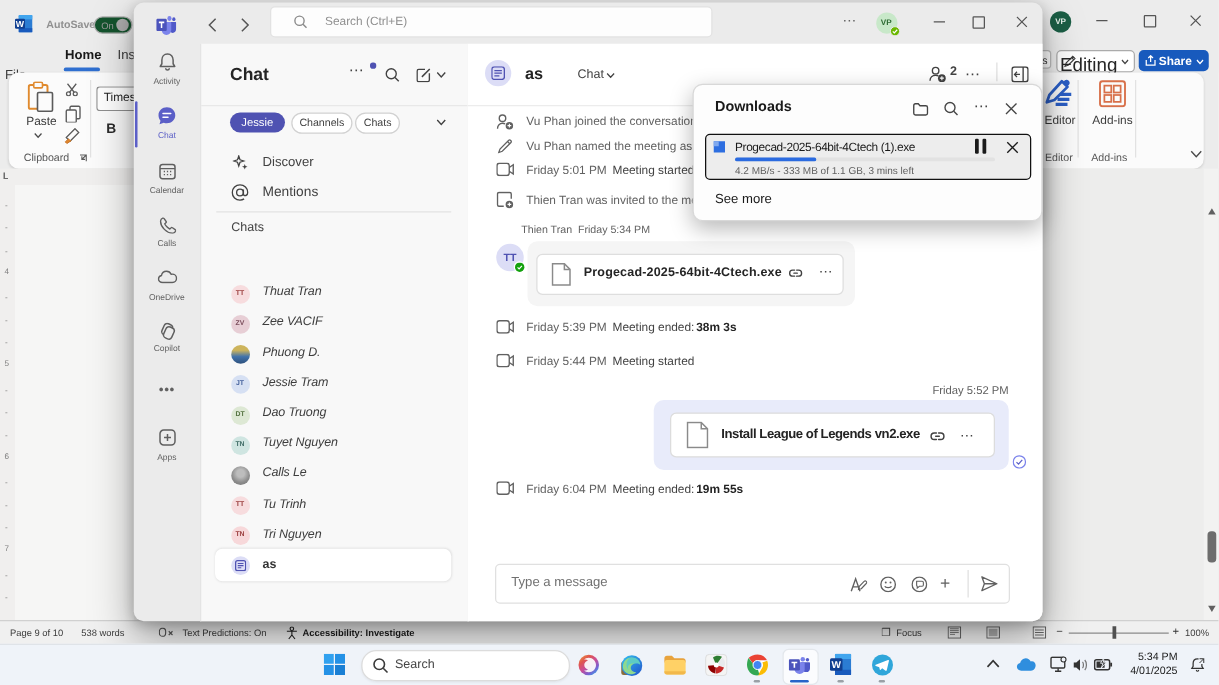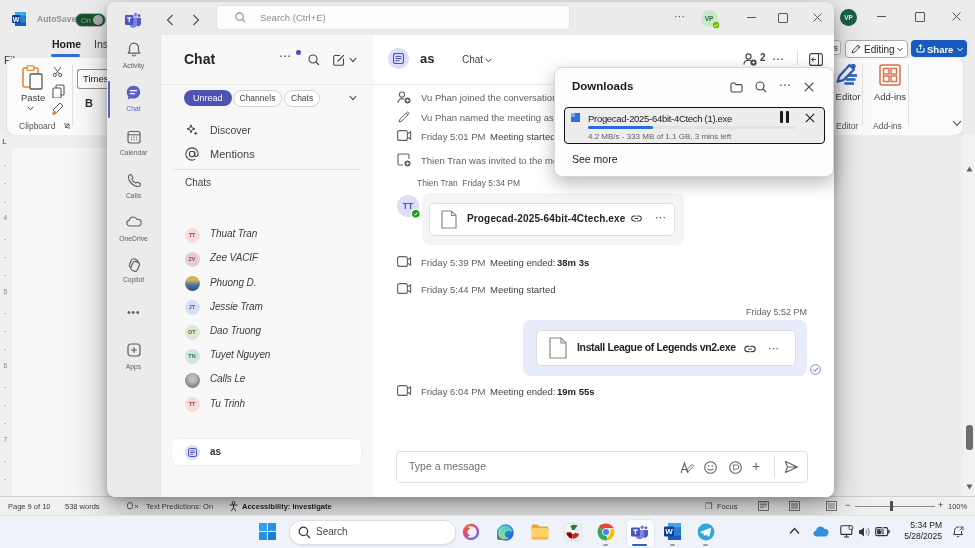--- a/index.html
+++ b/index.html
@@ -68,21 +68,21 @@
     <div class="wtab" style="left:52px;color:#191919;font-weight:bold;">Home</div>
     <div class="abs" style="left:51px;top:24px;width:29px;height:2.5px;background:#2f6fd0;border-radius:2px;"></div>
     <div class="wtab" style="left:94px;">Ins</div>
 
     <div class="abs" style="left:826px;top:10px;width:15px;height:15px;background:#fff;border:1px solid #bdbdbd;border-radius:3px;font-size:8.5px;color:#333;text-align:right;line-height:14px;padding-right:2px;box-sizing:border-box;">s</div>
 
     <div class="abs" style="left:845px;top:10px;width:61px;height:16px;background:#fff;border:1px solid #ababab;border-radius:4px;">
       <svg class="abs" style="left:5px;top:3px" width="10" height="10" viewBox="0 0 10 10">
             <path d="M1 9 L2 6.2 L7.2 1 L9 2.8 L3.8 8 Z M6.2 2 L8 3.8" stroke="#3b3b3b" stroke-width="0.9" fill="none"></path>
           </svg>
-      <div class="abs" style="left:18px;top:3px;font-size:10px;color:#262626;">Editing</div>
+      <div class="abs" style="left:2px;top:3px;font-size:15px;color:#262626;">Editing</div>
       <svg class="abs" style="left:51px;top:6px" width="6" height="5" viewBox="0 0 6 5">
             <path d="M0.5 1 L3 3.8 L5.5 1" stroke="#444" stroke-width="1" fill="none"></path>
           </svg>
     </div>
 
     <div class="abs" style="left:911px;top:10px;width:56px;height:17px;background:#185abd;border-radius:4px;">
       <svg class="abs" style="left:5px;top:4px" width="9" height="9" viewBox="0 0 9 9">
             <path d="M1 4 L1 8 L8 8 L8 4 M4.5 5.5 L4.5 0.8 M2.6 2.4 L4.5 0.6 L6.4 2.4" stroke="#fff" stroke-width="1" fill="none"></path>
           </svg>
       <div class="abs" style="left:16px;top:3.5px;font-size:9.5px;color:#fff;font-weight:bold;">Share</div>
@@ -307,21 +307,21 @@
         </svg>
     <svg class="abs" style="left:172px;top:19px" width="12" height="12" viewBox="0 0 12 12">
           <path d="M10.5 4.5 L10.5 10 C10.5 10.8 10 11.3 9.2 11.3 L2 11.3 C1.2 11.3 0.7 10.8 0.7 10 L0.7 2.8 C0.7 2 1.2 1.5 2 1.5 L7 1.5" fill="none" stroke="#424242" stroke-width="1.1"></path>
           <path d="M4.5 7.5 L10.8 1.2" stroke="#424242" stroke-width="1.2"></path>
         </svg>
     <svg class="abs" style="left:188px;top:22px" width="8" height="6" viewBox="0 0 8 6">
           <path d="M0.8 1 L4 4.6 L7.2 1" stroke="#424242" stroke-width="1.1" fill="none"></path>
         </svg>
     <div class="abs" style="left:0;top:49px;width:213px;height:1px;background:#e8e8e8;"></div>
 
-    <div class="abs" style="left:23px;top:55px;height:16px;padding:0 9px;border-radius:9px;background:#4f52b2;color:#fff;font-size:9px;line-height:16px;">Unread</div>
+    <div class="abs" style="left:23px;top:55px;height:16px;padding:0 9px;border-radius:9px;background:#4f52b2;color:#fff;font-size:9px;line-height:16px;">Jessie</div>
     <div class="abs" style="left:72px;top:55px;height:14.5px;padding:0 5.5px;border-radius:9px;background:#fff;border:1px solid #d1d1d1;color:#424242;font-size:8.5px;line-height:14.5px;">Channels</div>
     <div class="abs" style="left:123px;top:55px;height:14.5px;padding:0 6px;border-radius:9px;background:#fff;border:1px solid #d1d1d1;color:#424242;font-size:8.5px;line-height:14.5px;">Chats</div>
     <svg class="abs" style="left:188px;top:60px" width="8" height="6" viewBox="0 0 8 6">
           <path d="M0.8 1 L4 4.6 L7.2 1" stroke="#424242" stroke-width="1.1" fill="none"></path>
         </svg>
 
     <svg class="abs" style="left:25px;top:89px" width="13" height="12" viewBox="0 0 13 12">
           <path d="M5 0.8 L6 3.8 L9 4.8 L6 5.8 L5 8.8 L4 5.8 L1 4.8 L4 3.8 Z" fill="none" stroke="#424242" stroke-width="1"></path>
           <path d="M9.8 7.2 L10.4 8.8 L12 9.4 L10.4 10 L9.8 11.6 L9.2 10 L7.6 9.4 L9.2 8.8 Z" fill="#424242"></path>
         </svg>
@@ -358,20 +358,24 @@
           <div class="cavatar" style="background:#cfe5e1;color:#3e6b65;">TN</div>
           <div class="cname">Tuyet Nguyen</div>
         </div>
     <div class="chatrow" style="top:333.4px;">
           <div class="cavatar" style="background:radial-gradient(circle at 50% 38%,#bdbdbd 25%,#8d8d8d 60%,#6f6f6f);"></div>
           <div class="cname">Calls Le</div>
         </div>
     <div class="chatrow" style="top:357.6px;">
           <div class="cavatar" style="background:#f7dcde;color:#9a3c3c;">TT</div>
           <div class="cname">Tu Trinh</div>
+        </div>
+    <div class="chatrow" style="top:381.8px;">
+          <div class="cavatar" style="background:#f7d8da;color:#9a3c3c;">TN</div>
+          <div class="cname">Tri Nguyen</div>
         </div>
 
     <div class="abs" style="left:11px;top:404px;width:189px;height:26px;background:#fff;border-radius:6px;box-shadow:0 0 2px rgba(0,0,0,.10);"></div>
     <div class="abs" style="left:24px;top:410px;width:15px;height:15px;border-radius:50%;background:#dcddf6;">
       <svg class="abs" style="left:3.2px;top:3.2px" width="9" height="9" viewBox="0 0 9 9">
             <rect x="0.5" y="0.5" width="8" height="8" rx="1.6" fill="none" stroke="#4f52b2" stroke-width="1"></rect>
             <path d="M2.2 2.8 L6.8 2.8 M2.2 4.5 L6.8 4.5 M2.2 6.2 L5 6.2" stroke="#4f52b2" stroke-width="0.9"></path>
           </svg>
     </div>
     <div class="abs" style="left:49px;top:411px;font-size:10px;font-weight:600;color:#333;">as</div>
@@ -652,21 +656,21 @@
         <path d="M1 4 L3 4 L6 1.4 L6 10.6 L3 8 L1 8 Z" fill="#333"></path>
         <path d="M8 3.5 C9 4.5 9 7.5 8 8.5 M9.8 2 C11.6 3.8 11.6 8.2 9.8 10" stroke="#777" stroke-width="1" fill="none"></path>
       </svg>
   <svg class="abs" style="left:875px;top:10px" width="15" height="11" viewBox="0 0 15 11">
         <rect x="0.7" y="1.7" width="12" height="8" rx="1.6" fill="none" stroke="#333" stroke-width="1.2"></rect>
         <rect x="13.2" y="4.2" width="1.5" height="3" fill="#333"></rect>
         <rect x="2.2" y="3.2" width="6.5" height="5" fill="#333"></rect>
         <path d="M8 0.5 L5.4 4.6 L7.4 4.6 L6 8.4 L10 3.8 L7.8 3.8 Z" fill="#333" stroke="#eff3f9" stroke-width="0.7"></path>
       </svg>
   <div class="abs" style="left:896px;top:3.5px;width:46px;text-align:right;font-size:8.5px;color:#1a1a1a;">5:34 PM</div>
-  <div class="abs" style="left:896px;top:15px;width:46px;text-align:right;font-size:8.5px;color:#1a1a1a;">5/28/2025</div>
+  <div class="abs" style="left:896px;top:15px;width:46px;text-align:right;font-size:8.5px;color:#1a1a1a;">4/01/2025</div>
   <svg class="abs" style="left:952px;top:10px" width="12" height="12" viewBox="0 0 12 12">
         <path d="M6 1 C3.8 1 2.5 2.6 2.5 4.6 L2.5 7 L1.5 8.6 L10.5 8.6 L9.5 7 L9.5 4.6 C9.5 2.6 8.2 1 6 1 Z" fill="none" stroke="#333" stroke-width="1"></path>
         <path d="M5 10 C5.2 10.6 5.6 11 6 11 C6.4 11 6.8 10.6 7 10" stroke="#333" stroke-width="0.9" fill="none"></path>
         <rect x="6.8" y="0.2" width="5" height="5" rx="1" fill="#eff3f9"></rect>
         <path d="M7.6 1 L11 1 L11 4.4 M11 1 L7.6 4.4" stroke="#333" stroke-width="0.8" fill="none"></path>
       </svg>
 </div>
 
 </div>
 

